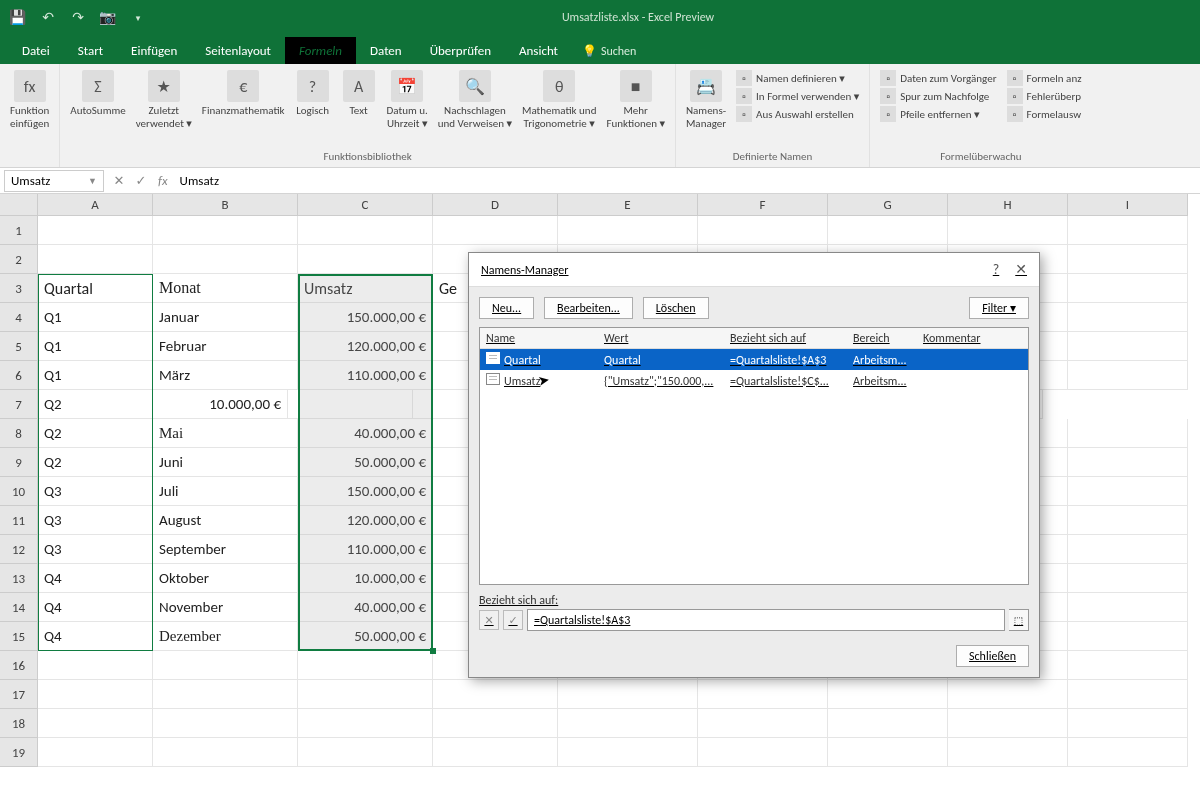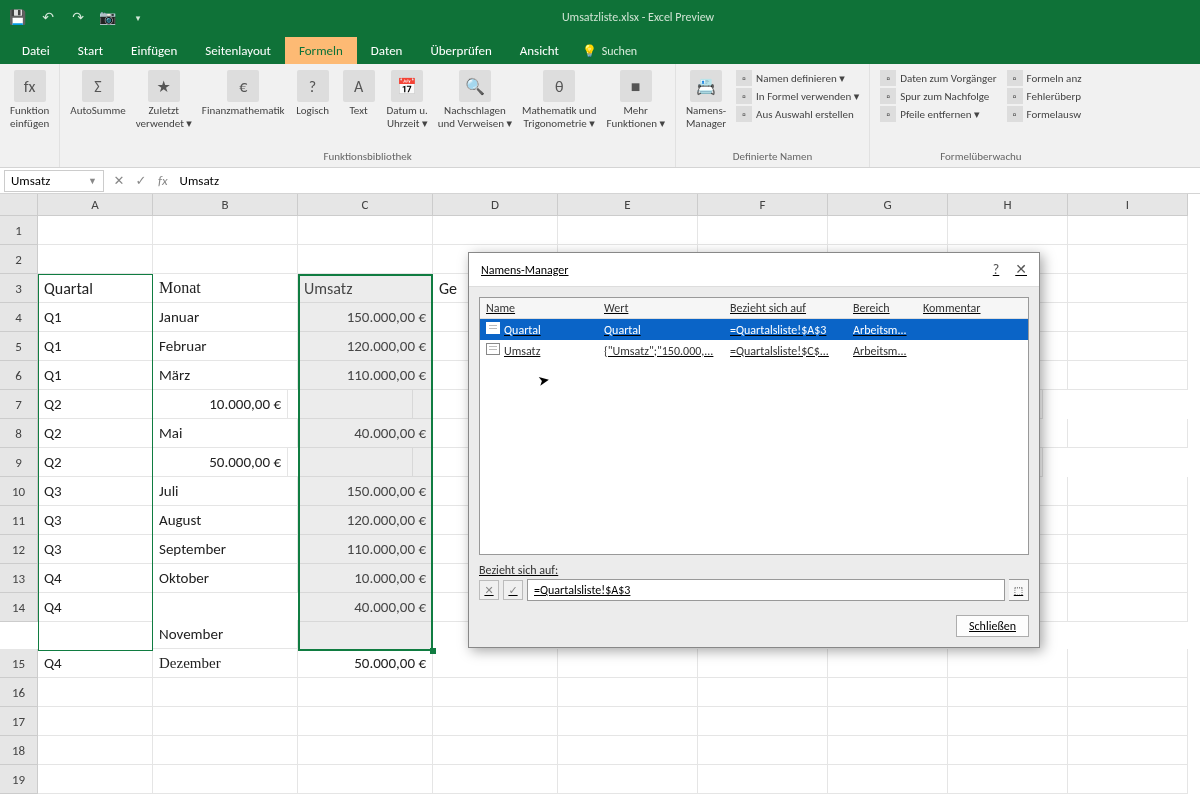--- a/index.html
+++ b/index.html
@@ -7,21 +7,21 @@
 
 
 .titlebar { background: #0f7238; height: 34px; display: flex; align-items: center; color: #fff; font-size: 12px; }
 .titlebar .qat { display: flex; gap: 14px; padding: 0 10px; align-items: center; }
 .titlebar .qat span { width: 16px; height: 16px; display: inline-flex; align-items: center; justify-content: center; color: #d4e8d9; font-size: 14px; }
 .titlebar .doc { flex: 1; text-align: center; color: #cfe3d3; font-size: 12px; padding-right:80px;}
 
 
 .menubar { background: #0f7238; height: 30px; display: flex; align-items: flex-end; padding: 0 8px; }
 .menubar .tab { color: #fff; padding: 6px 14px; font-size: 13px; cursor: pointer; }
-.menubar .tab.active { background: #fdba74; color: #0f7238; }
+.menubar .tab.active { background: #000000; color: #0f7238; font-style: italic; }
 .menubar .search { color: #d8ecdc; padding: 6px 10px; font-size: 12px; display:flex; gap:4px; align-items:center;}
 
 
 .ribbon { background: #f1f1f1; height: 104px; border-bottom: 1px solid #d4d4d4; display: flex; position: relative; }
 .group { border-right: 1px solid #e1e1e1; display: flex; flex-direction: column; justify-content: space-between; padding: 4px 6px 2px 6px; }
 .group-label { text-align: center; font-size: 11px; color: #666; padding: 2px 0; }
 .group-items { display: flex; gap: 2px; flex:1; }
 .ritem { display: flex; flex-direction: column; align-items: center; justify-content: flex-start; padding: 2px 4px; font-size: 11px; color: #444; text-align: center; min-width: 44px; }
 .ritem .ico { width: 32px; height: 32px; background: #ddd; margin-bottom: 2px; display:flex; align-items:center; justify-content:center; font-size:16px; color:#555;border-radius:2px;}
 .stack { display: flex; flex-direction: column; gap: 2px; font-size: 11px; color: #444; padding: 2px 4px; }
@@ -318,32 +318,33 @@
       <div class="cell" style="width: 125px;"></div>
       <div class="cell" style="width: 140px;"></div>
       <div class="cell" style="width: 130px;"></div>
       <div class="cell" style="width: 120px;"></div>
       <div class="cell" style="width: 120px;"></div>
       <div class="cell" style="width: 120px;"></div>
     </div>
     <div class="row">
       <div class="rowhead">8</div>
       <div class="cell" style="width: 115px;">Q2</div>
-      <div class="cell" style="width: 145px;">Mai</div>
+      <div class="cell" style="width: 145px; font-family: Liberation Serif, serif;">Mai</div>
       <div class="cell right" style="width: 135px;">40.000,00 €</div>
       <div class="cell" style="width: 125px;"></div>
       <div class="cell" style="width: 140px;"></div>
       <div class="cell" style="width: 130px;"></div>
       <div class="cell" style="width: 120px;"></div>
       <div class="cell" style="width: 120px;"></div>
       <div class="cell" style="width: 120px;"></div>
     </div>
     <div class="row">
       <div class="rowhead">9</div>
       <div class="cell" style="width: 115px;">Q2</div>
+      <div class="cell" style="width: 145px;">Juni</div>
       <div class="cell right" style="width: 135px;">50.000,00 €</div>
       <div class="cell" style="width: 125px;"></div>
       <div class="cell" style="width: 140px;"></div>
       <div class="cell" style="width: 130px;"></div>
       <div class="cell" style="width: 120px;"></div>
       <div class="cell" style="width: 120px;"></div>
       <div class="cell" style="width: 120px;"></div>
     </div>
     <div class="row">
       <div class="rowhead">10</div>
@@ -389,21 +390,21 @@
       <div class="cell" style="width: 125px;"></div>
       <div class="cell" style="width: 140px;"></div>
       <div class="cell" style="width: 130px;"></div>
       <div class="cell" style="width: 120px;"></div>
       <div class="cell" style="width: 120px;"></div>
       <div class="cell" style="width: 120px;"></div>
     </div>
     <div class="row">
       <div class="rowhead">14</div>
       <div class="cell" style="width: 115px;">Q4</div>
-      <div class="cell" style="width: 145px; margin-top: 27px;">November</div>
+      <div class="cell" style="width: 145px;">November</div>
       <div class="cell right" style="width: 135px;">40.000,00 €</div>
       <div class="cell" style="width: 125px;"></div>
       <div class="cell" style="width: 140px;"></div>
       <div class="cell" style="width: 130px;"></div>
       <div class="cell" style="width: 120px;"></div>
       <div class="cell" style="width: 120px;"></div>
       <div class="cell" style="width: 120px;"></div>
     </div>
     <div class="row">
       <div class="rowhead">15</div>
@@ -473,20 +474,26 @@
 
 <div class="dialog">
   <div class="dtitle">
     <span>Namens-Manager</span>
     <span class="controls">
       <span>?</span>
       <span>✕</span>
     </span>
   </div>
   <div class="dbody">
+    <div class="dbtns">
+      <button class="dbtn"><u>Neu...</u></button>
+      <button class="dbtn">Bearbeiten...</button>
+      <button class="dbtn">Löschen</button>
+      <button class="dbtn filter"><u>Filter ▾</u></button>
+    </div>
     <div class="nm-table" id="nmtable">
         <div class="nm-head">
           <div style="width: 118px;">Name</div>
           <div style="width: 126px;">Wert</div>
           <div style="width: 123px;">Bezieht sich auf</div>
           <div style="width: 70px;">Bereich</div>
           <div style="width: 110px;">Kommentar</div>
         </div>
         <div class="nm-row sel">
           <div style="width: 118px; overflow: hidden; white-space: nowrap; text-overflow: ellipsis;"><span class="ti"></span>Quartal</div>

